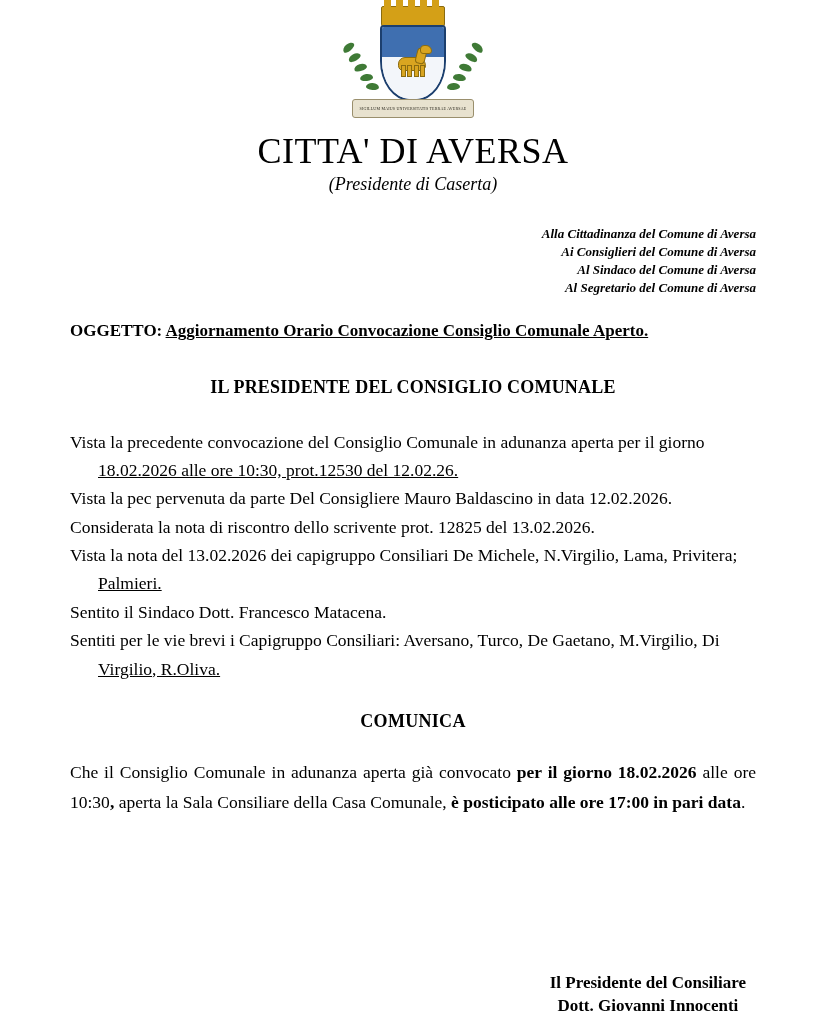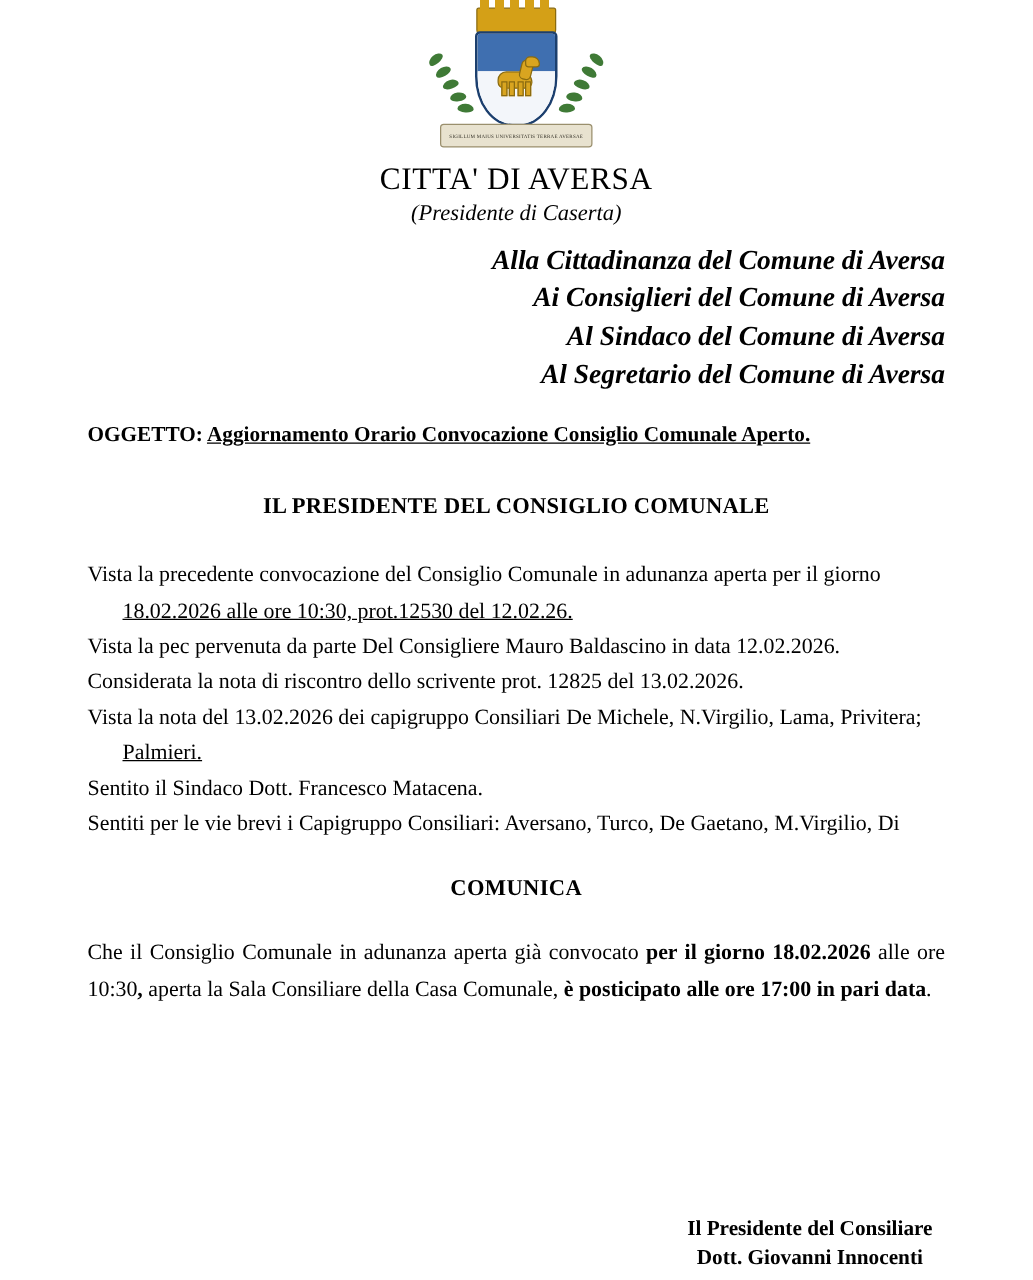--- a/index.html
+++ b/index.html
@@ -171,37 +171,37 @@
     font-size: 4px;
     letter-spacing: .2px;
     color: #2d2a20;
     white-space: nowrap;
     font-family: "Liberation Serif", serif;
   }
 
   
   .city-title {
     text-align: center;
-    font-size: 25px;
+    font-size: 36px;
     letter-spacing: .5px;
     margin-top: 6px;
     font-family: "Liberation Serif", serif;
   }
   .province {
     text-align: center;
     font-size: 18px;
     font-style: italic;
     margin-top: 2px;
   }
 
   
   .addressees {
-    margin-top: 12px;
+    margin-top: 30px;
     text-align: right;
-    font-size: 22px;
+    font-size: 13px;
     font-style: italic;
     font-weight: bold;
     line-height: 1.38;
   }
 
   
   .subject {
     margin-top: 24px;
     font-size: 17px;
     font-weight: bold;
@@ -339,20 +339,21 @@
     </p>
     <p class="hang">
       <span>Vista la nota del 13.02.2026 dei capigruppo Consiliari De Michele, N.Virgilio, Lama, Privitera;</span>
       <span class="cont">Palmieri.</span>
     </p>
     <p class="hang">
       <span>Sentito il Sindaco Dott. Francesco Matacena.</span>
     </p>
     <p class="hang">
       <span>Sentiti per le vie brevi i Capigruppo Consiliari: Aversano, Turco, De Gaetano, M.Virgilio, Di</span>
+      <span class="cont">Virgilio,  R.Oliva.</span>
     </p>
   </div>
 
   <div class="comunica">COMUNICA</div>
 
   <div class="closing">
     <span>Che il Consiglio Comunale in adunanza aperta già convocato </span><b>per il giorno 18.02.2026</b><span> alle ore 10:30</span><b>,</b>
     <span>aperta la Sala Consiliare della Casa Comunale, </span><b>è posticipato alle ore 17:00 in pari data</b><span>.</span>
   </div>
 

